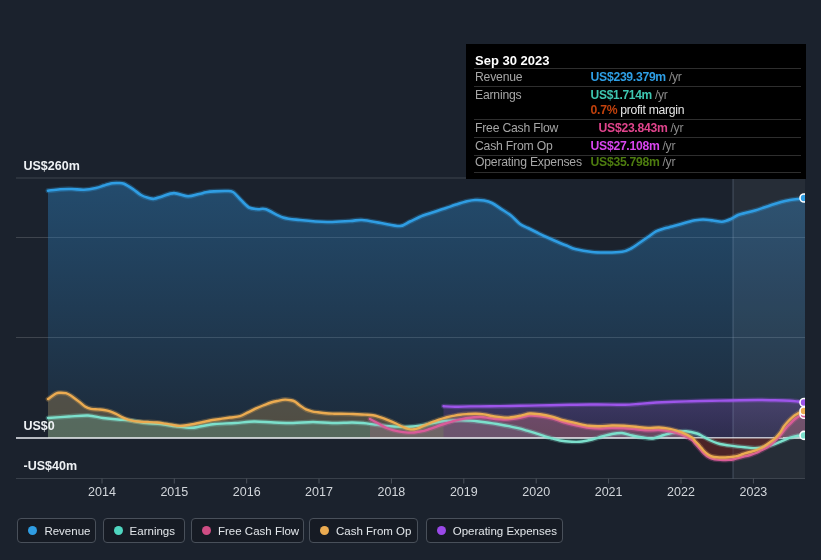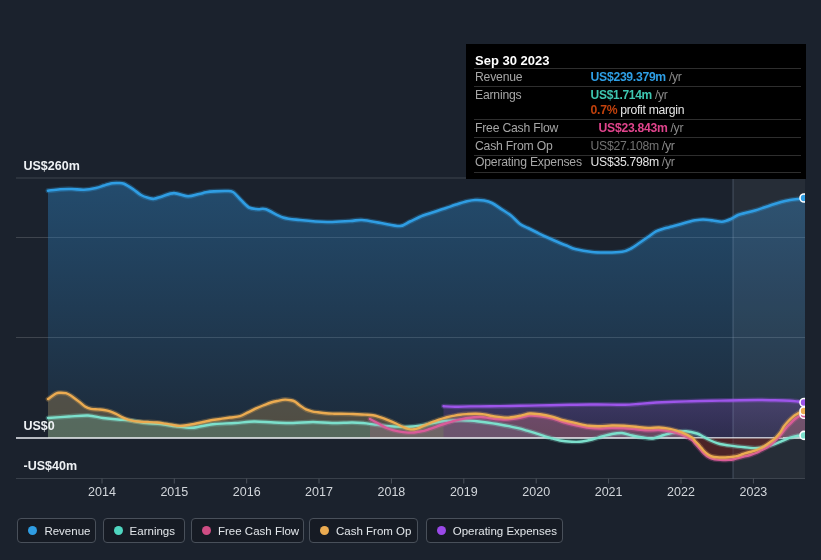--- a/index.html
+++ b/index.html
@@ -97,23 +97,23 @@
 <div style="position:absolute;left:8px;right:5px;top:92.6px;height:1px;background:#2e2e2e;"></div>
 <div style="position:absolute;left:8px;right:5px;top:110.6px;height:1px;background:#2e2e2e;"></div>
 <div style="position:absolute;left:8px;right:5px;top:127.8px;height:1px;background:#2e2e2e;"></div>
 <div style="position:absolute;left:9px;top:25.9px;font-size:12.2px;letter-spacing:-0.2px;color:#a6a6a6;white-space:nowrap;">Revenue</div>
 <div style="position:absolute;left:124.6px;top:25.9px;font-size:12.2px;letter-spacing:-0.3px;white-space:nowrap;text-align:right;"><span style="font-weight:bold;color:#2e9fe6;">US$239.379m</span><span style="color:#8a8a8a;"> /yr</span></div>
 <div style="position:absolute;left:9px;top:43.5px;font-size:12.2px;letter-spacing:-0.2px;color:#a6a6a6;white-space:nowrap;">Earnings</div>
 <div style="position:absolute;left:124.6px;top:43.5px;font-size:12px;letter-spacing:-0.3px;white-space:nowrap;"><span style="font-weight:bold;color:#3ec6b1;">US$1.714m</span><span style="color:#8a8a8a;"> /yr</span></div>
 <div style="position:absolute;left:9px;top:77.0px;font-size:12.2px;letter-spacing:-0.2px;color:#a6a6a6;white-space:nowrap;">Free Cash Flow</div>
 <div style="position:absolute;left:124.6px;top:77.0px;font-size:12.2px;letter-spacing:-0.3px;white-space:nowrap;padding-left:8px;"><span style="font-weight:bold;color:#e0448c;">US$23.843m</span><span style="color:#8a8a8a;"> /yr</span></div>
 <div style="position:absolute;left:9px;top:94.6px;font-size:12.2px;letter-spacing:-0.2px;color:#a6a6a6;white-space:nowrap;">Cash From Op</div>
-<div style="position:absolute;left:124.6px;top:94.6px;font-size:12.2px;letter-spacing:-0.3px;white-space:nowrap;"><span style="font-weight:normal;color:#737373;">US$27.108m</span><span style="color:#8a8a8a;"> /yr</span></div>
+<div style="position:absolute;left:124.6px;top:94.6px;font-size:12.2px;letter-spacing:-0.3px;white-space:nowrap;"><span style="font-weight:bold;color:#d946ef;">US$27.108m</span><span style="color:#8a8a8a;"> /yr</span></div>
 <div style="position:absolute;left:9px;top:110.8px;font-size:12.2px;letter-spacing:-0.2px;color:#a6a6a6;white-space:nowrap;">Operating Expenses</div>
-<div style="position:absolute;left:124.6px;top:110.8px;font-size:12.2px;letter-spacing:-0.3px;white-space:nowrap;"><span style="font-weight:normal;color:#e5e5e5;">US$35.798m</span><span style="color:#8a8a8a;"> /yr</span></div>
+<div style="position:absolute;left:124.6px;top:110.8px;font-size:12.2px;letter-spacing:-0.3px;white-space:nowrap;"><span style="font-weight:bold;color:#4d7c0f;">US$35.798m</span><span style="color:#8a8a8a;"> /yr</span></div>
 <div style="position:absolute;left:124.6px;top:58.9px;font-size:12.2px;letter-spacing:-0.3px;white-space:nowrap;"><span style="font-weight:bold;color:#c2410c;">0.7%</span><span style="color:#e5e5e5;"> profit margin</span></div>
 </div>
 <div style="position:absolute;left:17.4px;top:518px;width:78.6px;height:24.5px;border:1px solid #49505a;border-radius:4px;box-sizing:border-box;background:rgba(0,0,0,0.18);">
 <span style="position:absolute;left:10px;top:7px;width:9px;height:9px;border-radius:50%;background:#2f9de3;"></span>
 <span style="position:absolute;left:26px;top:5.5px;font-size:11.5px;color:#e2e6ea;white-space:nowrap;">Revenue</span>
 </div>
 <div style="position:absolute;left:102.6px;top:518px;width:82.0px;height:24.5px;border:1px solid #49505a;border-radius:4px;box-sizing:border-box;background:rgba(0,0,0,0.18);">
 <span style="position:absolute;left:10px;top:7px;width:9px;height:9px;border-radius:50%;background:#4fd6c0;"></span>
 <span style="position:absolute;left:26px;top:5.5px;font-size:11.5px;color:#e2e6ea;white-space:nowrap;">Earnings</span>
 </div>

